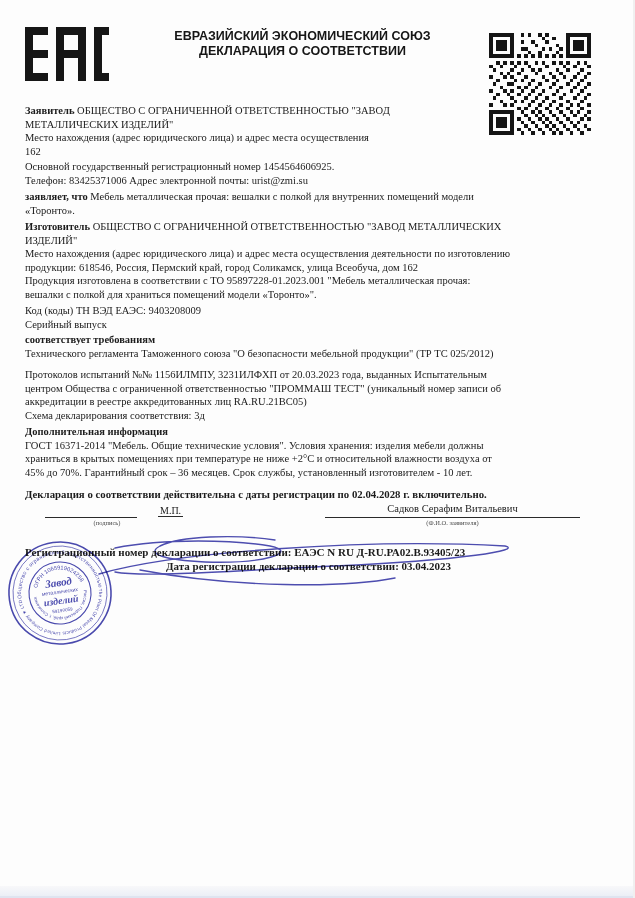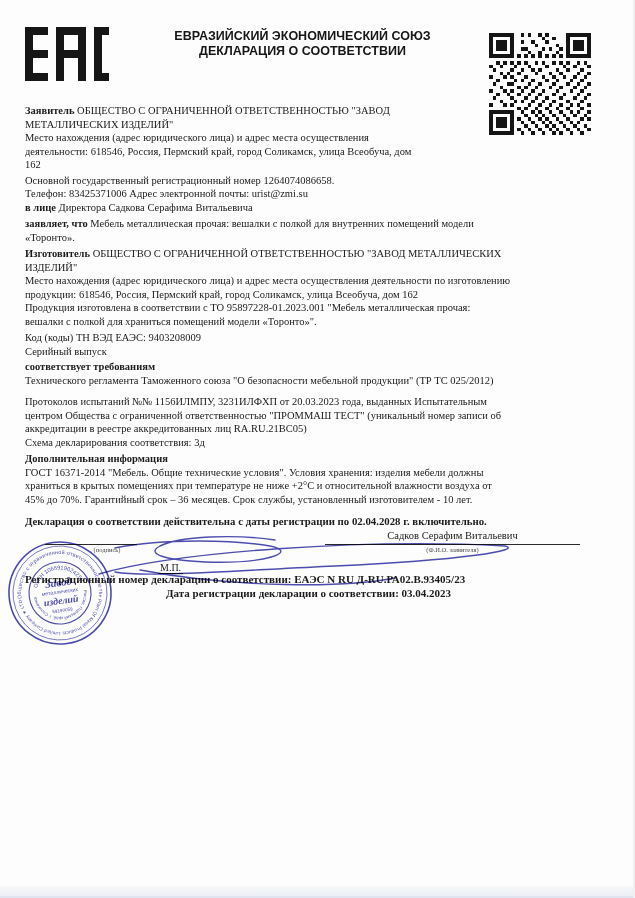--- a/index.html
+++ b/index.html
@@ -13,21 +13,21 @@
   
   .textcol{position:absolute;left:25px;top:104px;width:567px;}
   .ln{white-space:nowrap;font-size:10.5px;line-height:13.5px;height:13.5px;}
   .ln b{font-weight:bold;margin-top:28px;}
   .g2{height:2px;} .g3{height:3px;} .g8{height:8px;} .g9{height:9px;}
   .bold-line{font-weight:bold;font-size:10.8px;}
   .reg-line{white-space:nowrap;font-weight:bold;font-size:11px;line-height:14px;}
   
   .sigrow{position:relative;height:36px;}
   .sig-line-left{position:absolute;left:20px;top:15px;width:92px;border-bottom:1px solid #2a2a2a;}
-  .mp{position:absolute;left:133px;top:3px;font-size:10px;border-bottom:1px solid #2a2a2a;padding:0 2px 0 2px;margin-top:30px;}
+  .mp{position:absolute;left:133px;top:3px;font-size:10px;border-bottom:1px solid #2a2a2a;padding:0 2px 0 2px;}
   .sign-caption{position:absolute;left:52px;top:17px;width:60px;text-align:center;font-size:6.5px;color:#4a4a4a;}
   .fio-name{position:absolute;left:300px;top:1px;width:255px;text-align:center;font-size:10.5px;}
   .sig-line-right{position:absolute;left:300px;top:15px;width:255px;border-bottom:1px solid #2a2a2a;}
   .fio-caption{position:absolute;left:300px;top:17px;width:255px;text-align:center;font-size:6.5px;color:#4a4a4a;}
   .regblock{margin-top:7px;}
   .regblock .date{margin-top:0;text-align:center;}
   
   .stamp{position:absolute;left:7px;top:540px;width:106px;height:106px;mix-blend-mode:multiply;opacity:.92;
          transform:rotate(-8deg);}
   .signature-svg{position:absolute;left:85px;top:530px;width:450px;height:62px;mix-blend-mode:multiply;opacity:.88;}
@@ -71,26 +71,24 @@
       <path d="M1,1h5v5h-5z M23,1h5v5h-5z M1,23h5v5h-5z" fill="#fdfdfd"></path>
       <path d="M2,2h3v3h-3z M24,2h3v3h-3z M2,24h3v3h-3z" fill="#151515"></path>
       <path d="M9 0h1v1h-1z M11 0h1v1h-1z M14 0h1v1h-1z M16 0h1v1h-1z M15 1h1v1h-1z M18 1h1v1h-1z M9 2h1v1h-1z M12 2h1v1h-1z M16 2h1v1h-1z M13 3h1v1h-1z M19 3h1v1h-1z M9 4h1v1h-1z M10 4h1v1h-1z M15 4h1v1h-1z M17 4h1v1h-1z M20 4h1v1h-1z M11 5h1v1h-1z M14 5h1v1h-1z M19 5h1v1h-1z M8 6h1v1h-1z M10 6h1v1h-1z M12 6h1v1h-1z M14 6h1v1h-1z M16 6h1v1h-1z M18 6h1v1h-1z M20 6h1v1h-1z M2 8h1v1h-1z M4 8h1v1h-1z M6 8h1v1h-1z M8 8h1v1h-1z M10 8h1v1h-1z M13 8h1v1h-1z M15 8h1v1h-1z M18 8h1v1h-1z M20 8h1v1h-1z M22 8h1v1h-1z M25 8h1v1h-1z M27 8h1v1h-1z M0 9h1v1h-1z M3 9h1v1h-1z M7 9h1v1h-1z M11 9h1v1h-1z M16 9h1v1h-1z M21 9h1v1h-1z M24 9h1v1h-1z M28 9h1v1h-1z M1 10h1v1h-1z M6 10h1v1h-1z M9 10h1v1h-1z M12 10h1v1h-1z M14 10h1v1h-1z M19 10h1v1h-1z M22 10h1v1h-1z M26 10h1v1h-1z M3 11h1v1h-1z M5 11h1v1h-1z M8 11h1v1h-1z M13 11h1v1h-1z M17 11h1v1h-1z M20 11h1v1h-1z M25 11h1v1h-1z M28 11h1v1h-1z M0 12h1v1h-1z M4 12h1v1h-1z M6 12h1v1h-1z M10 12h1v1h-1z M15 12h1v1h-1z M18 12h1v1h-1z M21 12h1v1h-1z M24 12h1v1h-1z M27 12h1v1h-1z M2 13h1v1h-1z M7 13h1v1h-1z M9 13h1v1h-1z M12 13h1v1h-1z M16 13h1v1h-1z M19 13h1v1h-1z M23 13h1v1h-1z M26 13h1v1h-1z M1 14h1v1h-1z M5 14h1v1h-1z M6 14h1v1h-1z M11 14h1v1h-1z M14 14h1v1h-1z M18 14h1v1h-1z M22 14h1v1h-1z M25 14h1v1h-1z M28 14h1v1h-1z M3 15h1v1h-1z M8 15h1v1h-1z M10 15h1v1h-1z M13 15h1v1h-1z M17 15h1v1h-1z M20 15h1v1h-1z M24 15h1v1h-1z M27 15h1v1h-1z M0 16h1v1h-1z M4 16h1v1h-1z M6 16h1v1h-1z M9 16h1v1h-1z M12 16h1v1h-1z M15 16h1v1h-1z M19 16h1v1h-1z M23 16h1v1h-1z M26 16h1v1h-1z M2 17h1v1h-1z M5 17h1v1h-1z M8 17h1v1h-1z M11 17h1v1h-1z M14 17h1v1h-1z M18 17h1v1h-1z M21 17h1v1h-1z M25 17h1v1h-1z M28 17h1v1h-1z M1 18h1v1h-1z M6 18h1v1h-1z M10 18h1v1h-1z M13 18h1v1h-1z M16 18h1v1h-1z M20 18h1v1h-1z M24 18h1v1h-1z M27 18h1v1h-1z M3 19h1v1h-1z M7 19h1v1h-1z M9 19h1v1h-1z M12 19h1v1h-1z M15 19h1v1h-1z M18 19h1v1h-1z M22 19h1v1h-1z M26 19h1v1h-1z M0 20h1v1h-1z M4 20h1v1h-1z M6 20h1v1h-1z M11 20h1v1h-1z M14 20h1v1h-1z M17 20h1v1h-1z M20 20h1v1h-1z M23 20h1v1h-1z M25 20h1v1h-1z M28 20h1v1h-1z M8 21h1v1h-1z M10 21h1v1h-1z M13 21h1v1h-1z M16 21h1v1h-1z M19 21h1v1h-1z M22 21h1v1h-1z M26 21h1v1h-1z M9 22h1v1h-1z M12 22h1v1h-1z M14 22h1v1h-1z M17 22h1v1h-1z M20 22h1v1h-1z M23 22h1v1h-1z M25 22h1v1h-1z M28 22h1v1h-1z M10 23h1v1h-1z M13 23h1v1h-1z M15 23h1v1h-1z M18 23h1v1h-1z M21 23h1v1h-1z M24 23h1v1h-1z M27 23h1v1h-1z M8 24h1v1h-1z M11 24h1v1h-1z M14 24h1v1h-1z M16 24h1v1h-1z M19 24h1v1h-1z M22 24h1v1h-1z M26 24h1v1h-1z M28 24h1v1h-1z M9 25h1v1h-1z M12 25h1v1h-1z M15 25h1v1h-1z M17 25h1v1h-1z M20 25h1v1h-1z M23 25h1v1h-1z M25 25h1v1h-1z M10 26h1v1h-1z M13 26h1v1h-1z M16 26h1v1h-1z M18 26h1v1h-1z M21 26h1v1h-1z M24 26h1v1h-1z M27 26h1v1h-1z M8 27h1v1h-1z M11 27h1v1h-1z M14 27h1v1h-1z M17 27h1v1h-1z M19 27h1v1h-1z M22 27h1v1h-1z M25 27h1v1h-1z M28 27h1v1h-1z M9 28h1v1h-1z M12 28h1v1h-1z M15 28h1v1h-1z M18 28h1v1h-1z M20 28h1v1h-1z M23 28h1v1h-1z M26 28h1v1h-1z"></path>
     </g>
   </svg>
 
   <div class="textcol">
     <div class="ln"><b>Заявитель</b><span> ОБЩЕСТВО С ОГРАНИЧЕННОЙ ОТВЕТСТВЕННОСТЬЮ "ЗАВОД</span></div>
     <div class="ln">МЕТАЛЛИЧЕСКИХ ИЗДЕЛИЙ"</div>
     <div class="ln">Место нахождения (адрес юридического лица) и адрес места осуществления</div>
-    <div class="ln">деятельности: 618546, Россия, Пермский край, город Соликамск, улица Всеобуча, дом</div>
     <div class="ln">162</div>
     <div class="g2"></div>
-    <div class="ln">Основной государственный регистрационный номер 1264074086658.</div>
+    <div class="ln">Основной государственный регистрационный номер 1454564606925.</div>
     <div class="ln">Телефон: 83425371006 Адрес электронной почты: urist@zmi.su</div>
-    <div class="ln"><b>в лице</b><span> Директора Садкова Серафима Витальевича</span></div>
     <div class="g3"></div>
     <div class="ln"><b>заявляет, что</b><span> Мебель металлическая прочая: вешалки с полкой для внутренних помещений модели</span></div>
     <div class="ln">«Торонто».</div>
     <div class="g3"></div>
     <div class="ln"><b>Изготовитель</b><span> ОБЩЕСТВО С ОГРАНИЧЕННОЙ ОТВЕТСТВЕННОСТЬЮ "ЗАВОД МЕТАЛЛИЧЕСКИХ</span></div>
     <div class="ln">ИЗДЕЛИЙ"</div>
     <div class="ln">Место нахождения (адрес юридического лица) и адрес места осуществления деятельности по изготовлению</div>
     <div class="ln">продукции: 618546, Россия, Пермский край, город Соликамск, улица Всеобуча, дом 162</div>
     <div class="ln">Продукция изготовлена в соответствии с ТО 95897228-01.2023.001 "Мебель металлическая прочая:</div>
     <div class="ln">вешалки с полкой для храниться помещений модели «Торонто»".</div>

